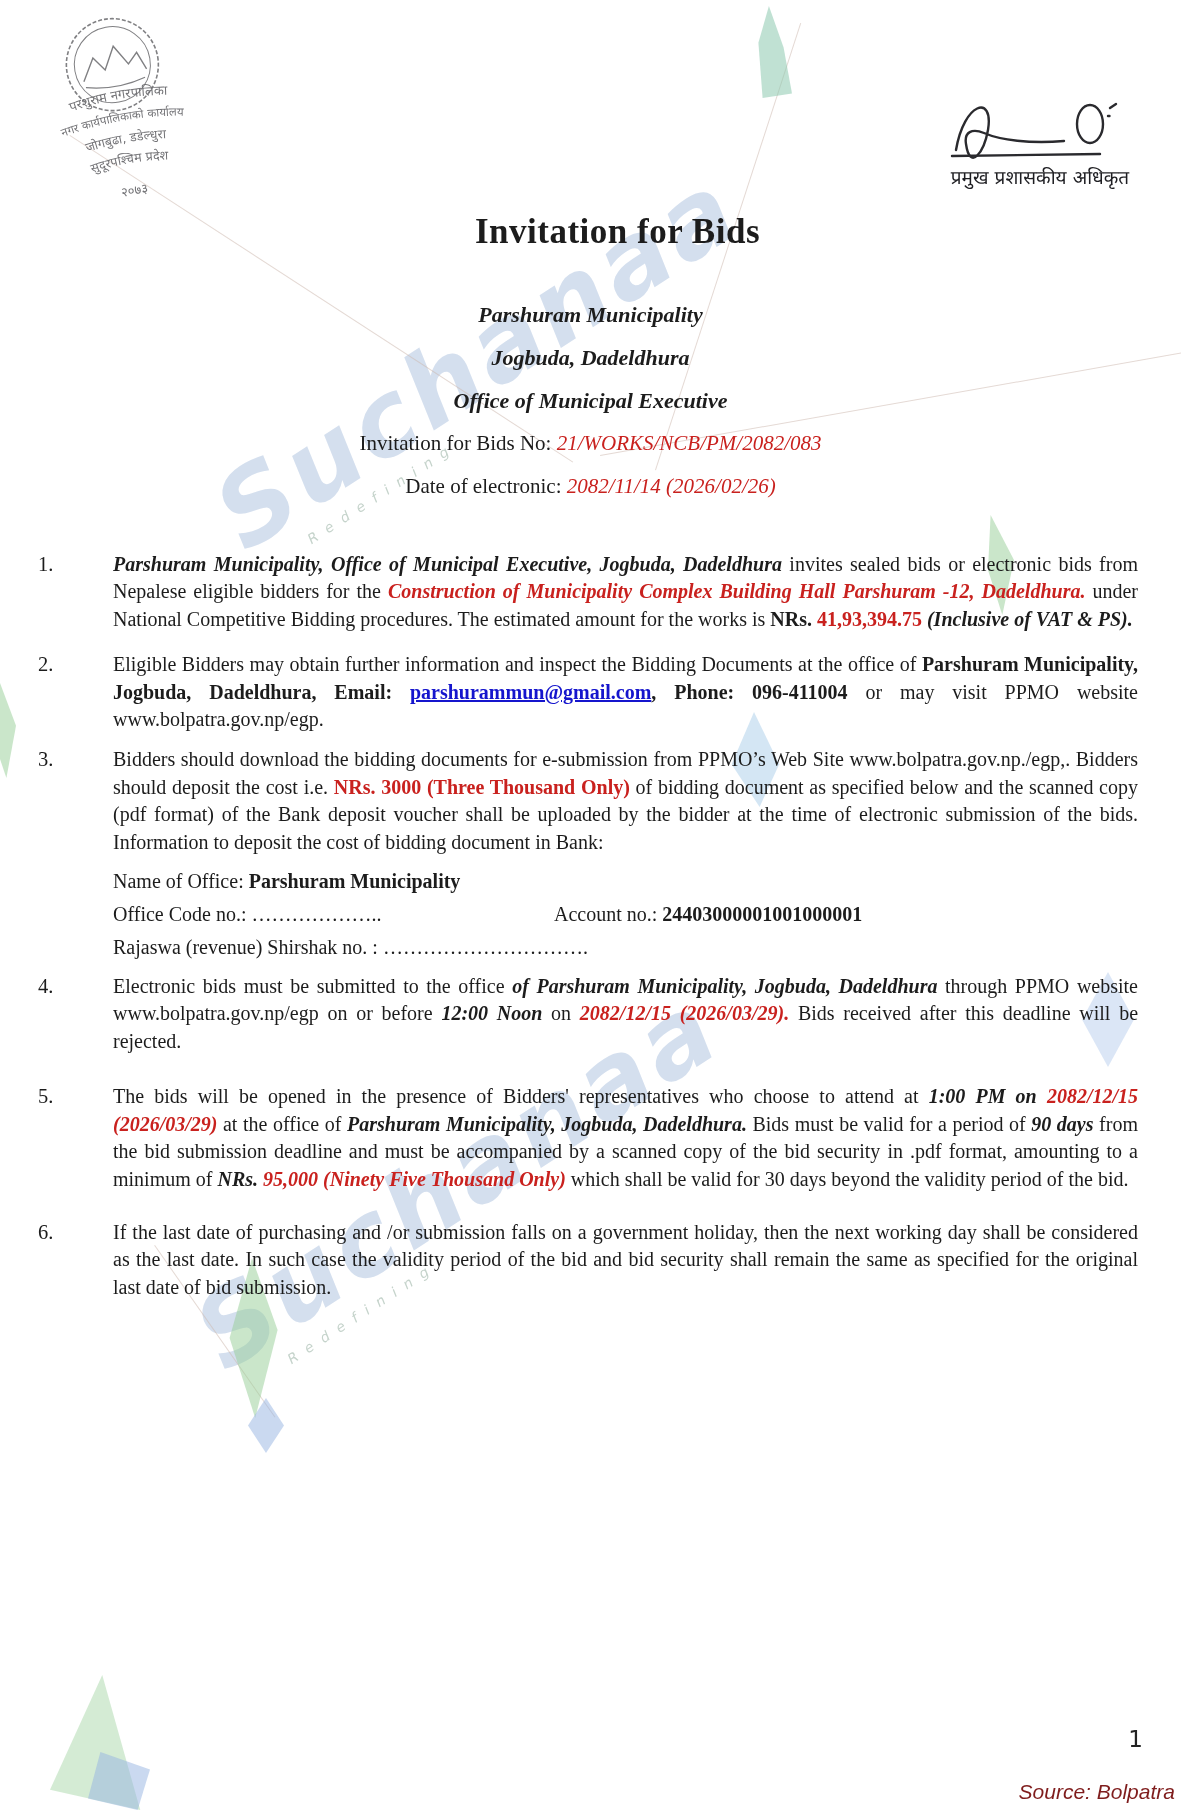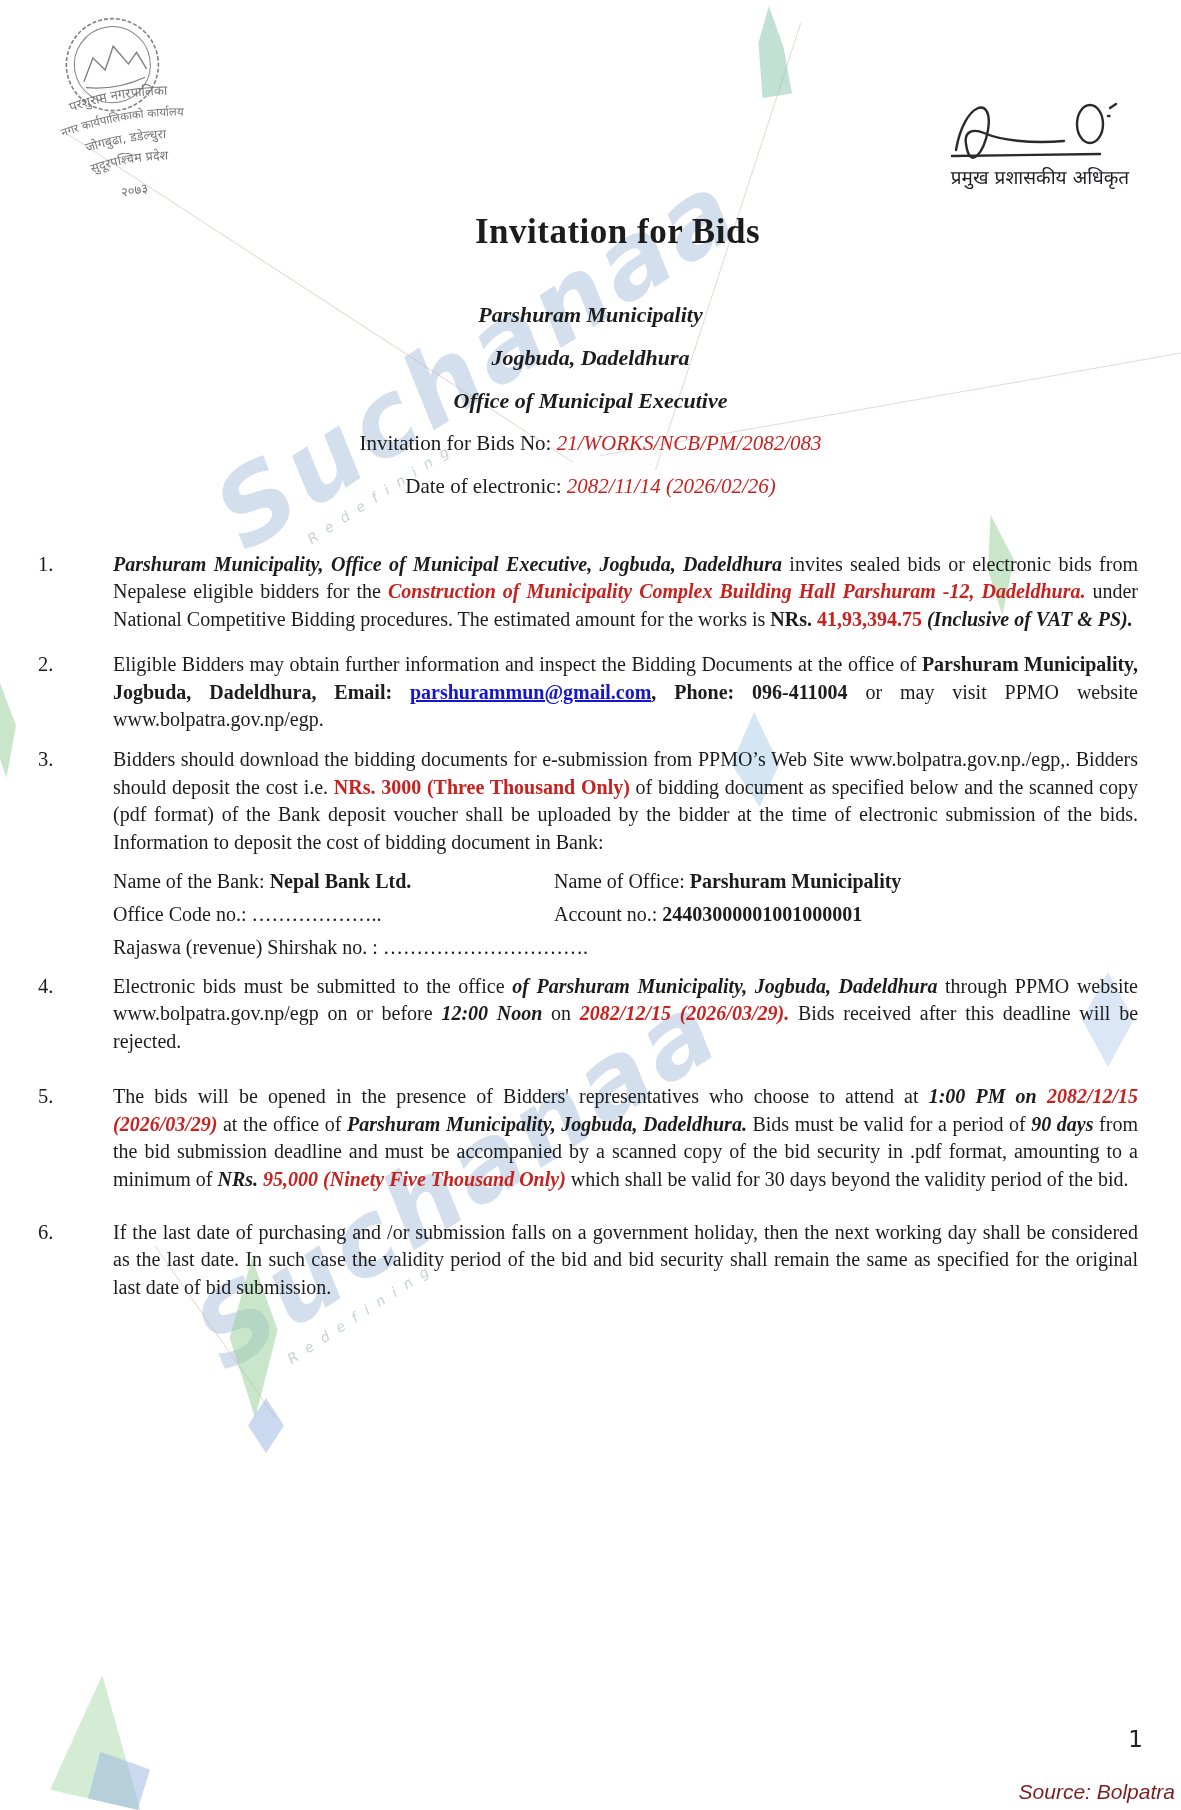--- a/index.html
+++ b/index.html
@@ -132,21 +132,20 @@
       <div class="num">2.</div>
       <div class="ptxt"><span>Eligible Bidders may obtain further information and inspect the Bidding Documents at the office of </span><span class="r-b">Parshuram Municipality, Jogbuda, Dadeldhura, Email: </span><span class="r-link">parshurammun@gmail.com</span><span class="r-b">, Phone: 096-411004</span><span> or may visit PPMO website </span><span class="r-u">www.bolpatra.gov.np</span><span>/egp.</span></div>
     </div>
 
     <div class="item" style="margin-bottom:9px;">
       <div class="num">3.</div>
       <div class="ptxt">
         <div><span>Bidders should download the bidding documents for e-submission from PPMO’s Web Site </span><span class="r-u">www.bolpatra.gov.np./egp,</span><span>. Bidders should deposit the cost i.e. </span><span class="r-rb">NRs. 3000 (Three Thousand Only)</span><span> of bidding document as specified below and the scanned copy (pdf format) of the Bank deposit voucher shall be uploaded by the bidder at the time of electronic submission of the bids. Information to deposit the cost of bidding document in Bank:</span></div>
         <div class="bank">
           <div class="bank-row">
-            <div class="cell"><span>Name of the Bank: </span><span class="r-b">Nepal Bank Ltd.</span></div>
             <div class="cell"><span>Name of Office: </span><span class="r-b">Parshuram Municipality</span></div>
           </div>
           <div class="bank-row">
             <div class="cell"><span>Office Code no.: ………………..</span></div>
             <div class="cell"><span>Account no.: </span><span class="r-b">24403000001001000001</span></div>
           </div>
           <div class="bank-row" style="grid-template-columns:1fr;">
             <div class="cell"><span>Rajaswa (revenue) Shirshak no. : ………………………….</span></div>
           </div>
         </div>

